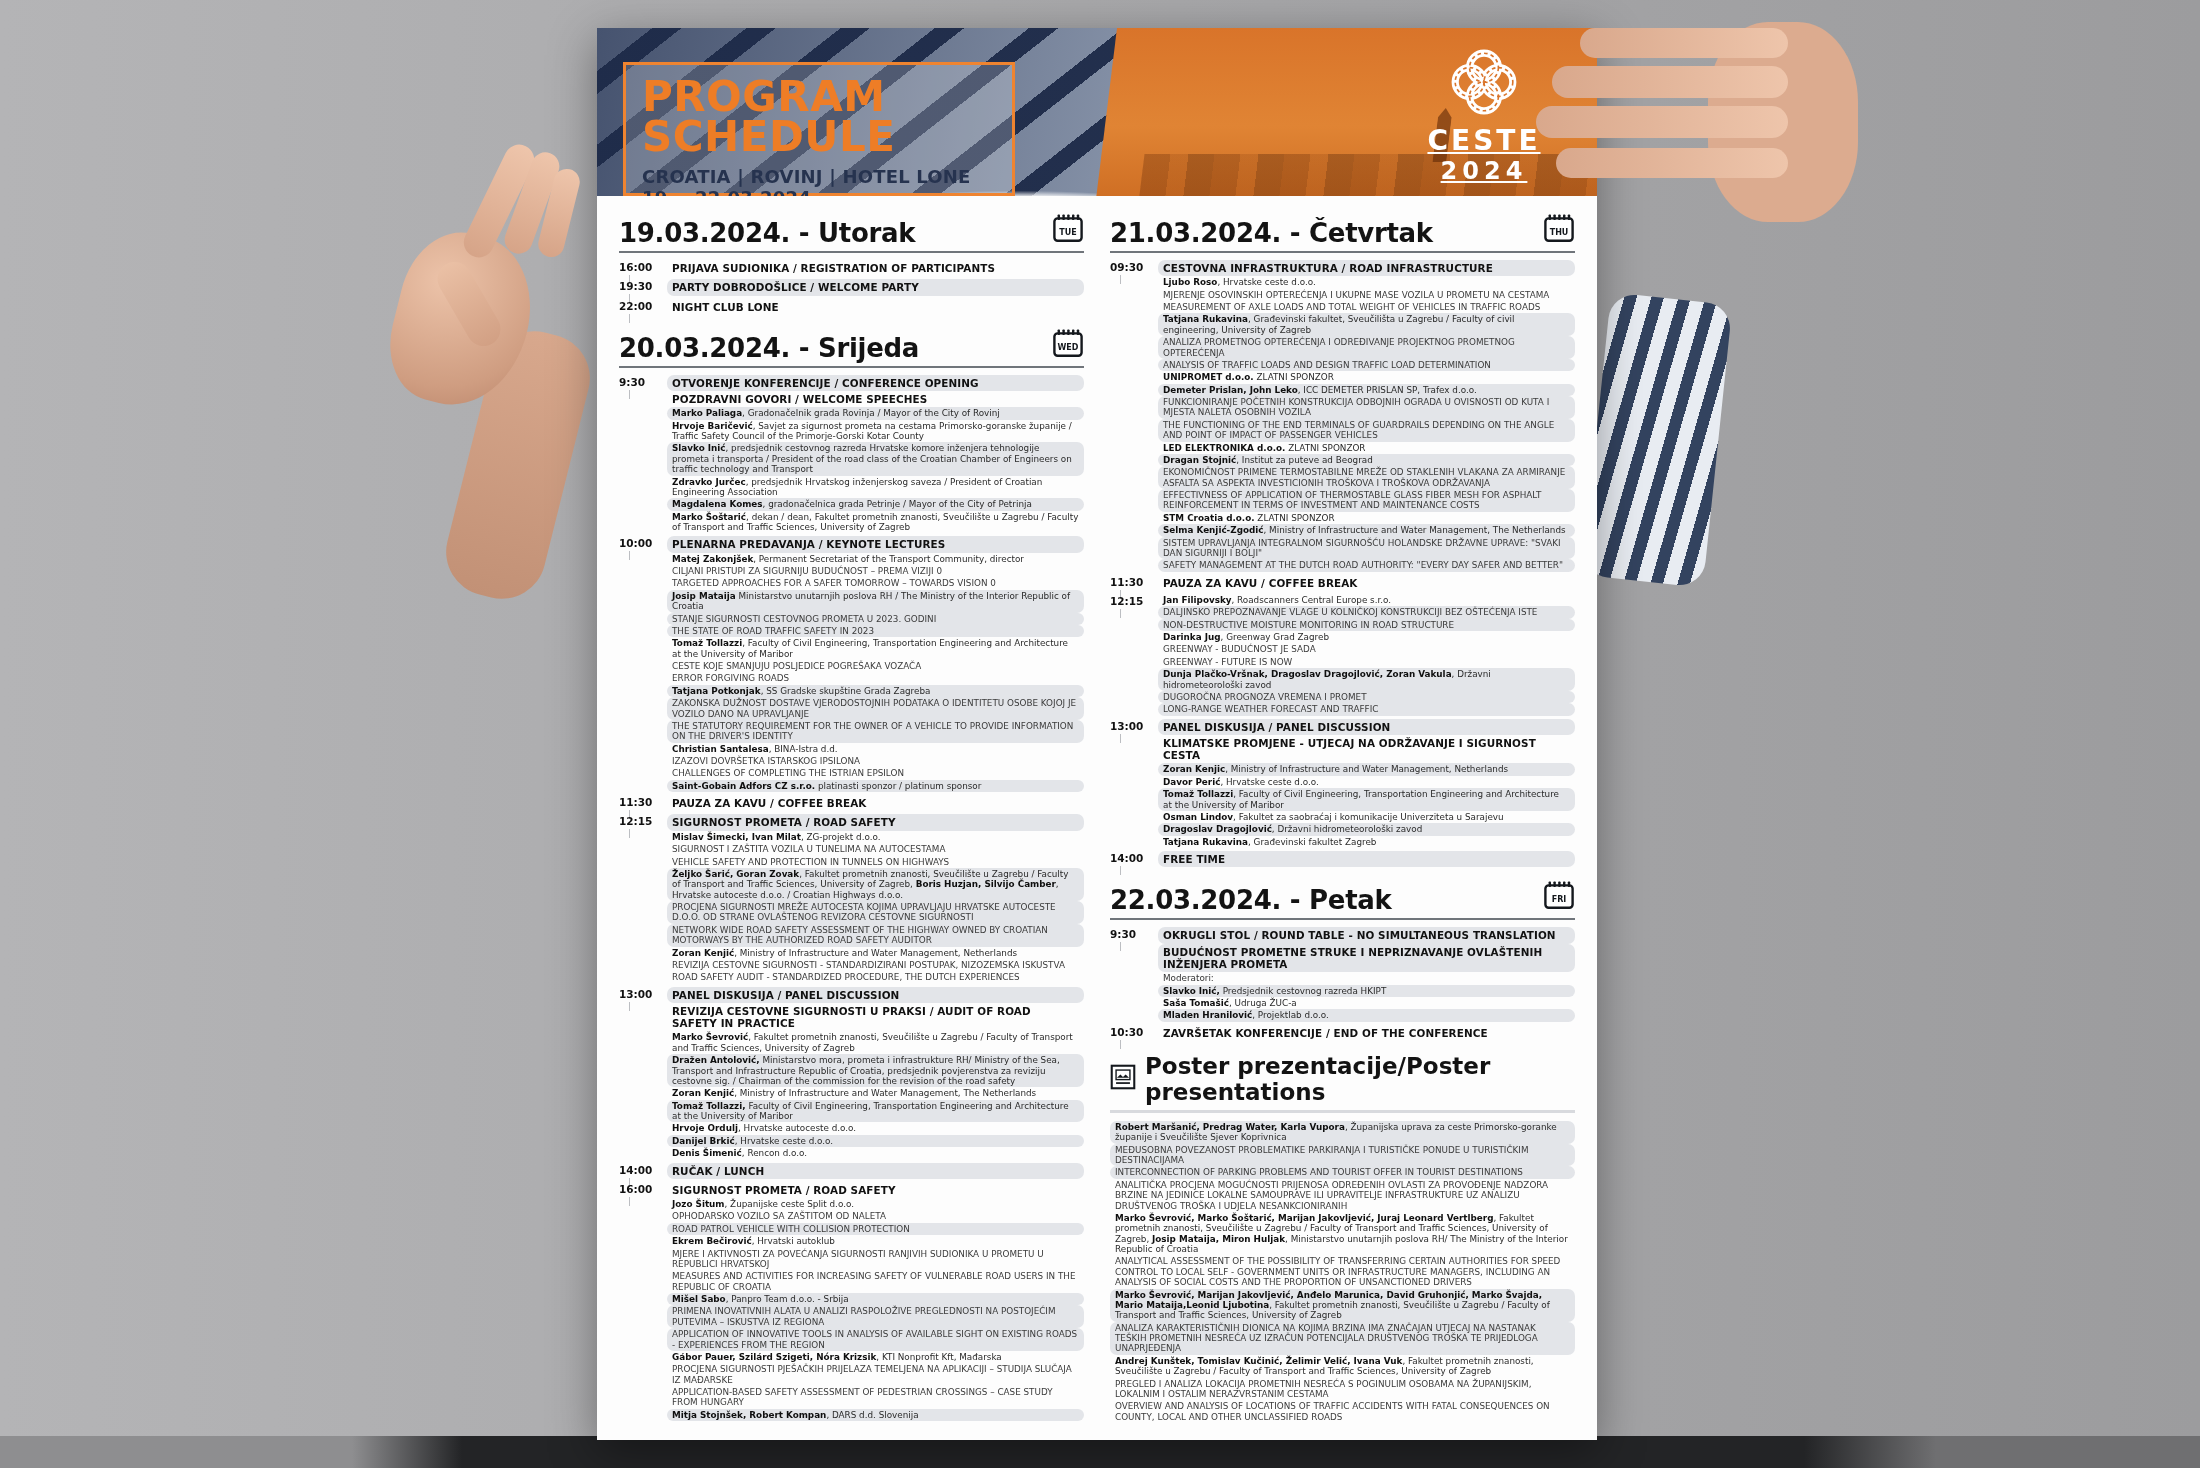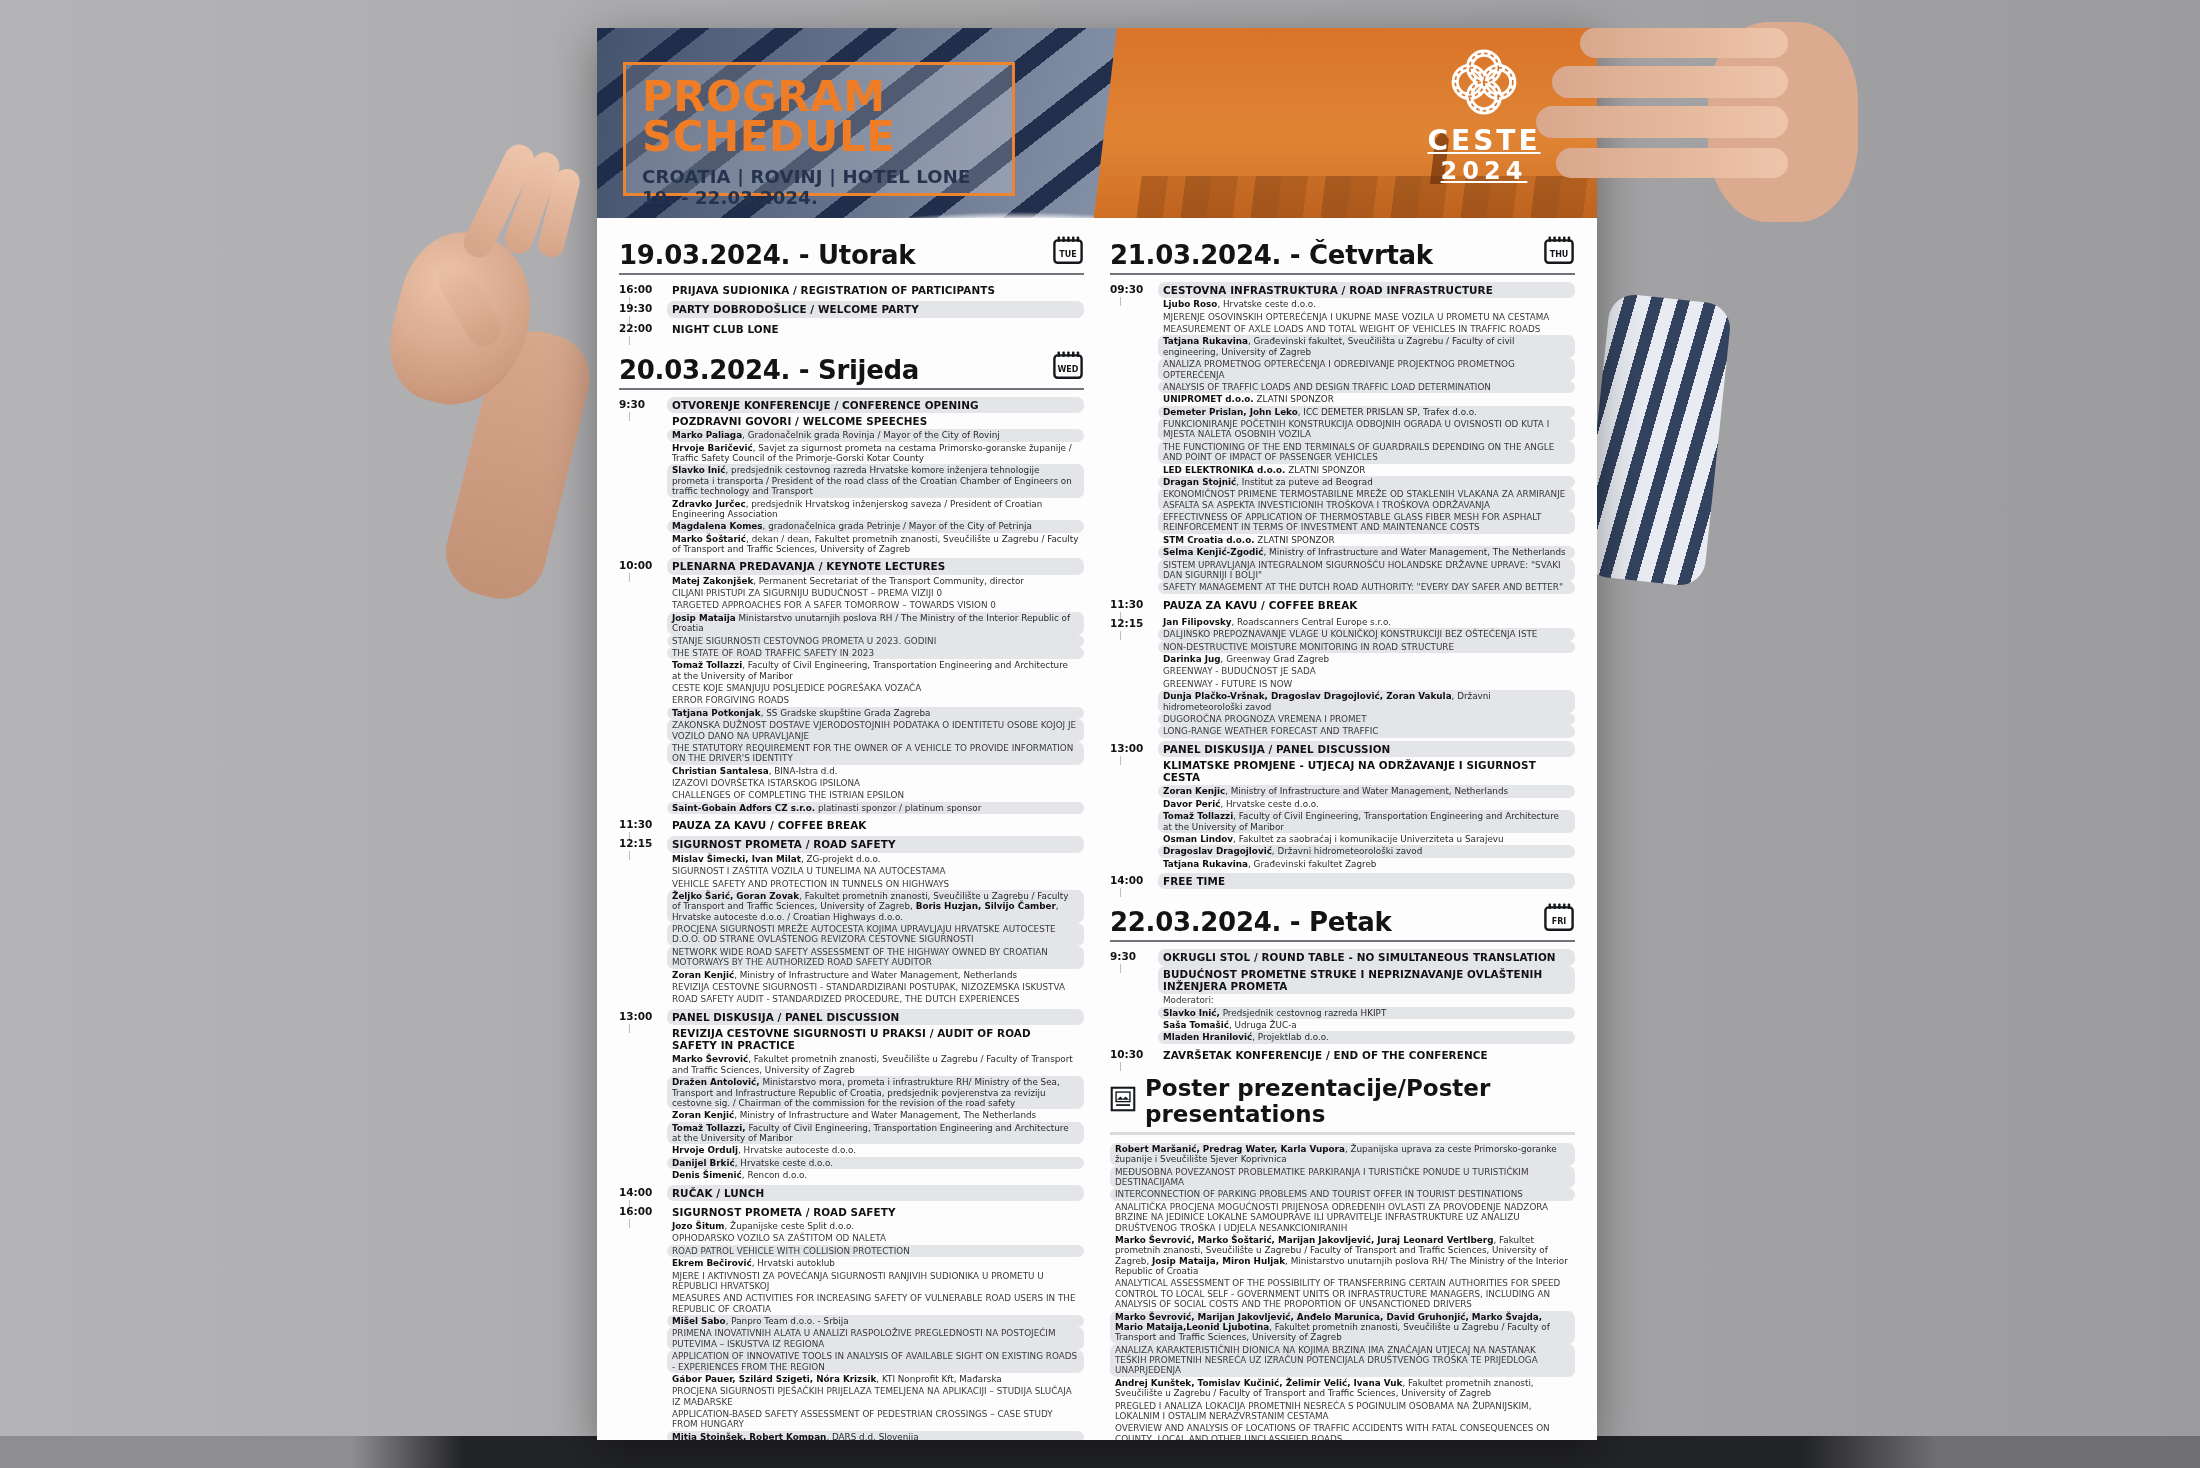--- a/index.html
+++ b/index.html
@@ -30,21 +30,21 @@
   .hand-right .rf1{top:6px;width:208px;height:30px;}
   .hand-right .rf2{top:44px;width:236px;height:32px;}
   .hand-right .rf3{top:84px;width:252px;height:32px;}
   .hand-right .rf4{top:126px;width:232px;height:30px;}
   .hand-right .rpalm{position:absolute;right:-70px;top:0;width:150px;height:200px;border-radius:40%;
     background:#dcab8f;}
   
   .poster{position:absolute;left:597px;top:28px;width:1000px;height:1412px;z-index:1;
     background:#fdfdfd;box-shadow:0 12px 44px rgba(0,0,0,.38);overflow:hidden;}
   
-  .banner{position:relative;height:190px;overflow:hidden;background:#8d99ae;}
+  .banner{position:relative;height:168px;overflow:hidden;background:#8d99ae;}
   .banner .navy{position:absolute;inset:0;
     background:
       radial-gradient(90% 120% at 42% 140%, rgba(255,255,255,.92) 0 33%, rgba(255,255,255,0) 36%),
       repeating-linear-gradient(-38deg, rgba(29,42,72,.95) 0 18px, rgba(29,42,72,0) 18px 58px),
       linear-gradient(100deg,#46536f,#8d99ae 60%,#b8c0cd);}
   .banner .orange{position:absolute;top:0;bottom:-10px;left:52%;right:-60px;
     background:linear-gradient(180deg,#d9742a,#e08434 55%,#cd6c22);
     transform:skewX(-7deg);transform-origin:top left;}
   .banner .town{position:absolute;left:8%;right:0;bottom:0;height:52px;opacity:.55;
     background:repeating-linear-gradient(90deg, rgba(90,35,4,.55) 0 26px, rgba(120,52,10,.35) 26px 44px, rgba(70,28,4,.6) 44px 70px);}

